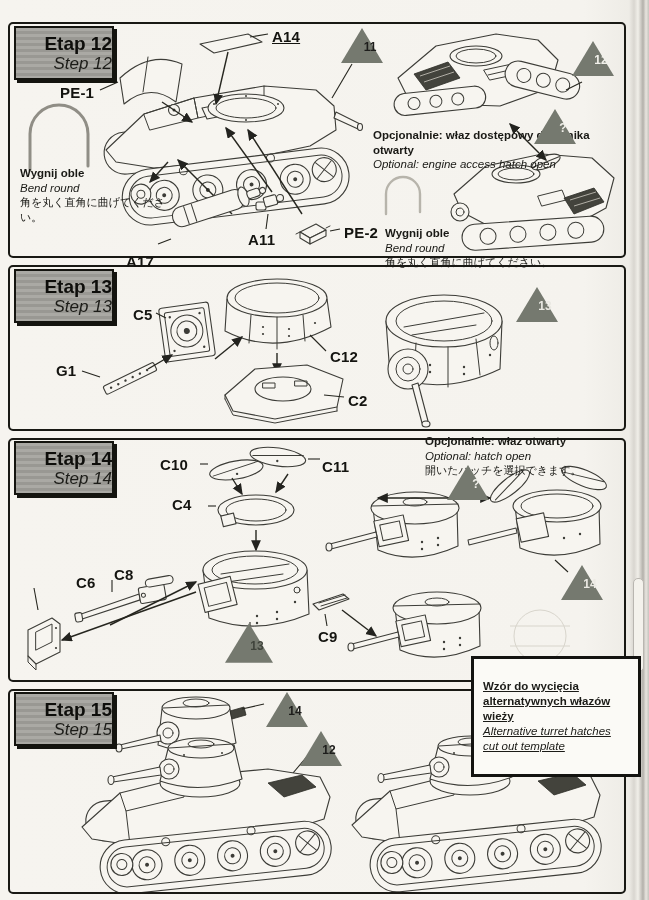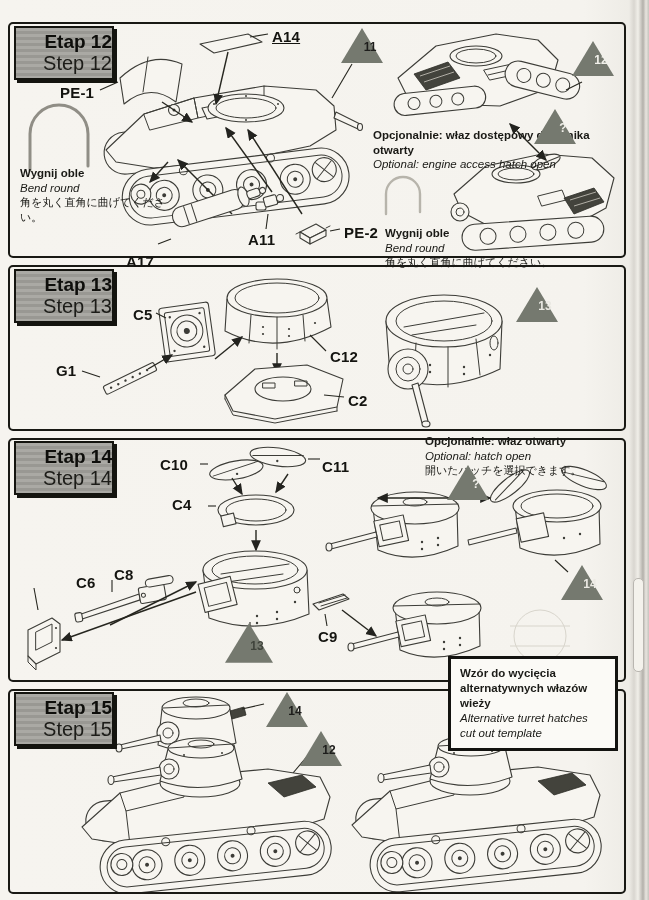--- a/index.html
+++ b/index.html
@@ -10,31 +10,31 @@
         background:linear-gradient(90deg,rgba(0,0,0,0) 0%,#d9d6d0 25%,#f1efe9 45%,#b3b0aa 70%,#e8e5df 85%,#c6c3bd 100%);}
   .edge-tab{position:absolute;right:5px;top:578px;width:9px;height:92px;background:#f4f2ec;
         border:1px solid #b9b6b0;border-radius:5px;}
   .panel{position:absolute;left:8px;width:618px;border:2px solid #191914;border-radius:5px;box-sizing:border-box;}
   .panel svg{position:absolute;left:0;top:0;}
   .hdr{position:absolute;left:14px;width:96px;height:50px;z-index:4;
        background:repeating-linear-gradient(180deg,#aaa9a4 0 3px,#999893 3px 6px);
        border:2px solid #14140f;box-shadow:3px 3px 0 0 #14140f;
        display:flex;flex-direction:column;align-items:flex-end;justify-content:center;line-height:1.12;}
   .hdr .t1{font-weight:bold;font-size:19px;color:#0e0e0b;}
-  .hdr .t2{font-size:20px;color:#1c1c18;}
+  .hdr .t2{font-style:italic;font-size:17px;color:#1c1c18;}
   .plabel{position:absolute;font-weight:bold;font-size:15px;color:#141410;z-index:3;letter-spacing:.2px;}
   .note{position:absolute;font-size:11.5px;line-height:1.28;z-index:3;color:#191915;}
   .note .pl{font-weight:bold;}
   .note .en{font-style:italic;}
   .note .jp{font-size:11px;}
   .tri{position:absolute;width:42px;height:37px;z-index:3;}
   .tri .shape{position:absolute;inset:0;clip-path:polygon(50% 3%,100% 97%,0% 97%);background:#75796f;}
   .tri span{position:absolute;left:16px;right:0;top:13px;text-align:center;font-size:12px;font-weight:bold;z-index:1;}
-  .tplbox{position:absolute;left:448px;top:656px;width:170px;box-sizing:border-box;z-index:5;
-          border:3px solid #131310;background:#fbfaf6;padding:7px 9px;font-size:11.5px;line-height:1.3;}
+  .tplbox{position:absolute;left:471px;top:656px;width:170px;box-sizing:border-box;z-index:5;
+          border:3px solid #131310;background:#fbfaf6;padding:20px 9px;font-size:11.5px;line-height:1.3;text-decoration:underline;}
   .tplbox .pl{font-weight:bold;}
   .tplbox .en{font-style:italic;}
   
   .fl{fill:#f7f5f0;stroke:#3c3c37;stroke-width:1.1;stroke-linejoin:round;}
   .ln{fill:none;stroke:#3c3c37;stroke-width:1;stroke-linejoin:round;stroke-linecap:round;}
   .dt{fill:#3c3c37;stroke:none;}
   .dk{fill:#43433c;stroke:#2c2c26;stroke-width:.8;}
   .lt{fill:none;stroke:#bdbab1;stroke-width:.9;}
   .arw{fill:none;stroke:#26261f;stroke-width:1.4;}
   .ldr{fill:none;stroke:#26261f;stroke-width:1.1;}

